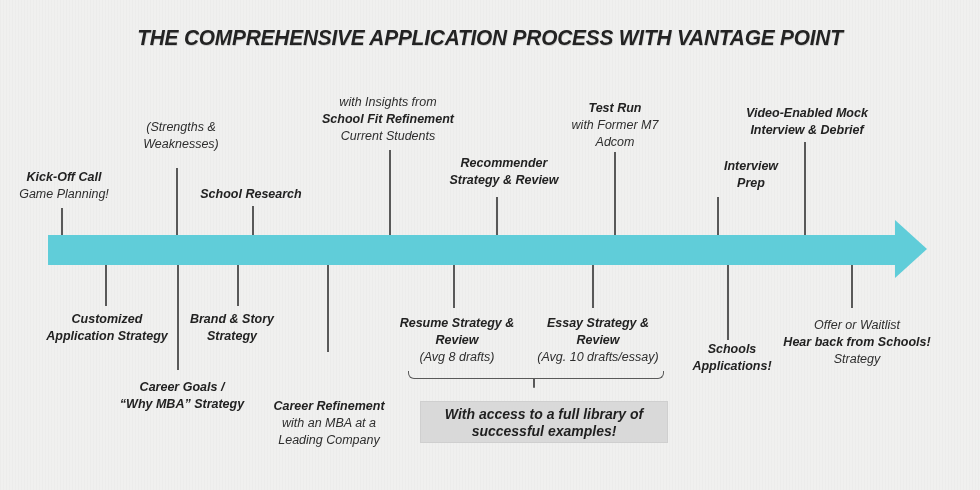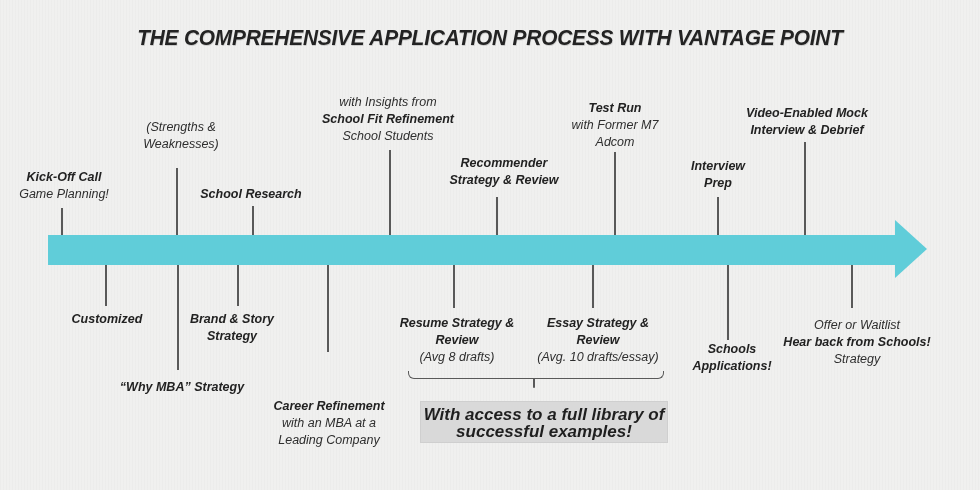--- a/index.html
+++ b/index.html
@@ -54,21 +54,21 @@
   .brace-tick {
     position: absolute; width: 1.5px; height: 10px;
     background: #595959; border-radius: 0 0 2px 2px;
   }
   .note {
     position: absolute;
     background: var(--note-bg, #d9d9d9);
     border: 1px solid #cfcfcf;
     box-sizing: border-box;
     text-align: center;
-    font-size: 17px; line-height: 17px; font-weight: 700;
+    font-size: 14px; line-height: 17px; font-weight: 700;
     color: #1f1f1f;
     padding-top: 4px;
   }
 </style>
 </head>
 <body>
 
 <div class="canvas">
   <h1 class="title">THE COMPREHENSIVE APPLICATION PROCESS WITH VANTAGE POINT</h1>
 
@@ -87,49 +87,51 @@
         <div class="ln">Weaknesses)</div>
       </div>
       <div class="tick" style="left: 252px; top: 206px; height: 29px;"></div>
       <div class="label" style="left: 251px; top: 186px;">
         <div class="ln bold">School Research</div>
       </div>
       <div class="tick" style="left: 389px; top: 150px; height: 85px;"></div>
       <div class="label" style="left: 388px; top: 94px;">
         <div class="ln">with Insights from</div>
         <div class="ln bold">School Fit Refinement</div>
-        <div class="ln">School Students</div>
+        <div class="ln">Current Students</div>
       </div>
       <div class="tick" style="left: 496px; top: 197px; height: 38px;"></div>
       <div class="label" style="left: 504px; top: 155px;">
         <div class="ln bold">Recommender</div>
         <div class="ln bold">Strategy &amp; Review</div>
       </div>
       <div class="tick" style="left: 614px; top: 152px; height: 83px;"></div>
       <div class="label" style="left: 615px; top: 100px;">
         <div class="ln bold">Test Run</div>
         <div class="ln">with Former M7</div>
         <div class="ln">Adcom</div>
       </div>
       <div class="tick" style="left: 717px; top: 197px; height: 38px;"></div>
-      <div class="label" style="left: 718px; top: 158px;">
+      <div class="label" style="left: 751px; top: 158px;">
         <div class="ln bold">Interview</div>
         <div class="ln bold">Prep</div>
       </div>
       <div class="tick" style="left: 804px; top: 142px; height: 93px;"></div>
       <div class="label" style="left: 807px; top: 105px;">
         <div class="ln bold">Video-Enabled Mock</div>
         <div class="ln bold">Interview &amp; Debrief</div>
       </div>
       <div class="tick" style="left: 105px; top: 265px; height: 41px;"></div>
       <div class="label" style="left: 107px; top: 311px;">
         <div class="ln bold">Customized</div>
+        <div class="ln bold">Application Strategy</div>
       </div>
       <div class="tick" style="left: 177px; top: 265px; height: 105px;"></div>
       <div class="label" style="left: 182px; top: 379px;">
+        <div class="ln bold">Career Goals /</div>
         <div class="ln bold">“Why MBA” Strategy</div>
       </div>
       <div class="tick" style="left: 237px; top: 265px; height: 41px;"></div>
       <div class="label" style="left: 232px; top: 311px;">
         <div class="ln bold">Brand &amp; Story</div>
         <div class="ln bold">Strategy</div>
       </div>
       <div class="tick" style="left: 327px; top: 265px; height: 87px;"></div>
       <div class="label" style="left: 329px; top: 362px; margin-top: 36px;">
         <div class="ln bold">Career Refinement</div>

